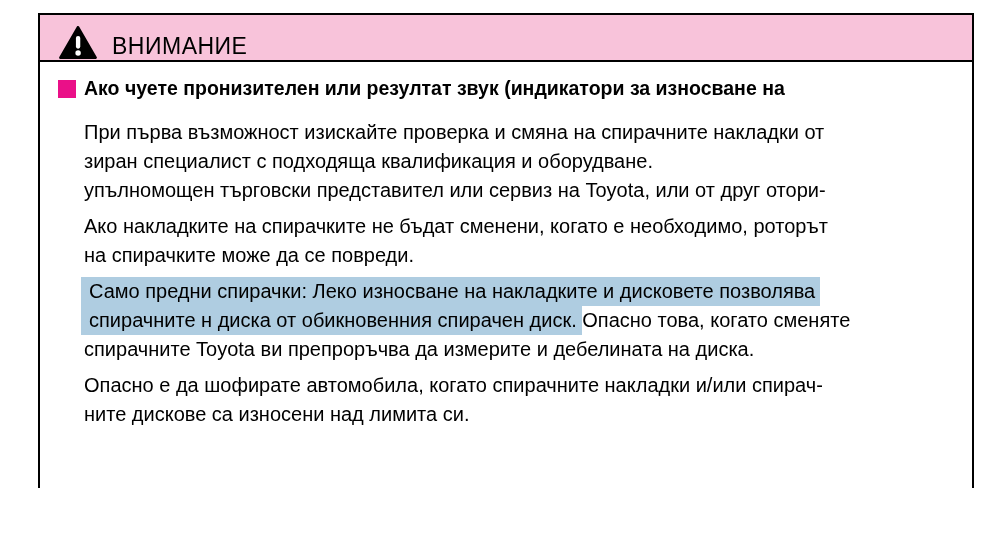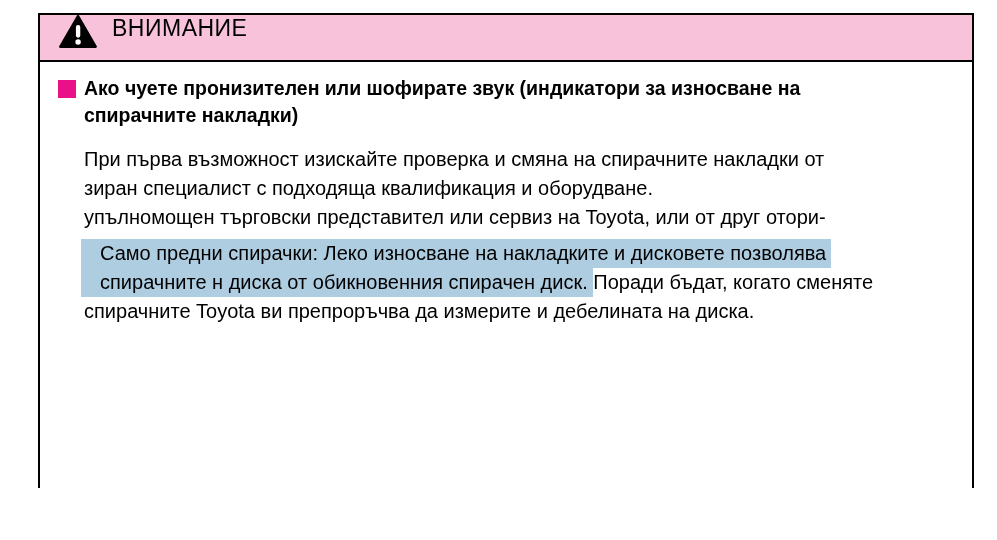--- a/index.html
+++ b/index.html
@@ -23,21 +23,21 @@
     position: absolute;
     left: 38px;
     top: 13px;
     width: 936px;
   }
   .warn-header {
     height: 49px;
     background: var(--header_bg);
     border: 2px solid var(--border);
     display: flex;
-    align-items: flex-start;
+    align-items: flex-end;
     padding-left: 19px;
   }
   .warn-icon { margin-right: 15px; display: block; flex: 0 0 auto; }
   .warn-title {
     font-size: 23px;
     letter-spacing: 0.5px;
     white-space: pre;
   }
   .warn-content {
     height: 426px;
@@ -66,21 +66,21 @@
   .para:first-child { margin-top: 0; }
   .line {
     height: 29px;
     line-height: 29px;
     font-size: 20px;
     white-space: pre;
   }
   .seg { display: inline-block; white-space: pre; line-height: 29px; }
   .hl {
     background: var(--highlight);
-    padding: 0 5px 0 19px;
+    padding: 0 5px 0 8px;
     margin: 0 -5px 0 -3px;
   }
 </style>
 </head>
 <body>
 
 <div class="warn-box">
 
   <div class="warn-header">
     <svg class="warn-icon" width="38" height="34" viewBox="0 0 40 36" aria-hidden="true">
@@ -88,31 +88,38 @@
       <rect x="17.8" y="10.5" width="4.6" height="13.5" rx="2.2" fill="#ffffff"></rect>
       <circle cx="20.1" cy="28.6" r="2.9" fill="#ffffff"></circle>
     </svg>
     <span class="warn-title">ВНИМАНИЕ</span>
   </div>
 
   <div class="warn-content">
     <span class="bullet"></span>
 
     <div class="section-heading">
-      <div class="hline">Ако чуете пронизителен или шофирате звук (индикатори за износване на</div>
-      <div class="hline">спирачните накладки)</div>
+      <div class="hline">Ако чуете пронизителен или резултат звук (индикатори за износване на</div>
     </div>
 
     <div>
         <div class="para">
           <div class="line"><span class="seg">При първа възможност изискайте проверка и смяна на спирачните накладки от</span></div>
           <div class="line"><span class="seg">зиран специалист с подходяща квалификация и оборудване.</span></div>
           <div class="line"><span class="seg">упълномощен търговски представител или сервиз на Toyota, или от друг отори-</span></div>
         </div>
         <div class="para">
+          <div class="line"><span class="seg">Ако накладките на спирачките не бъдат сменени, когато е необходимо, роторът</span></div>
+          <div class="line"><span class="seg">на спирачките може да се повреди.</span></div>
+        </div>
+        <div class="para">
           <div class="line"><span class="seg hl">Само предни спирачки: Леко износване на накладките и дисковете позволява</span></div>
-          <div class="line"><span class="seg hl">спирачните н диска от обикновенния спирачен диск.</span><span class="seg"> Поради бъдат, когато сменяте</span></div>
+          <div class="line"><span class="seg hl">спирачните н диска от обикновенния спирачен диск.</span><span class="seg"> Опасно това, когато сменяте</span></div>
           <div class="line"><span class="seg">спирачните Toyota ви препроръчва да измерите и дебелината на диска.</span></div>
+        </div>
+        <div class="para">
+          <div class="line"><span class="seg">Опасно е да шофирате автомобила, когато спирачните накладки и/или спирач-</span></div>
+          <div class="line"><span class="seg">ните дискове са износени над лимита си.</span></div>
         </div>
       </div>
   </div>
 
 </div>
 
 </body></html>

